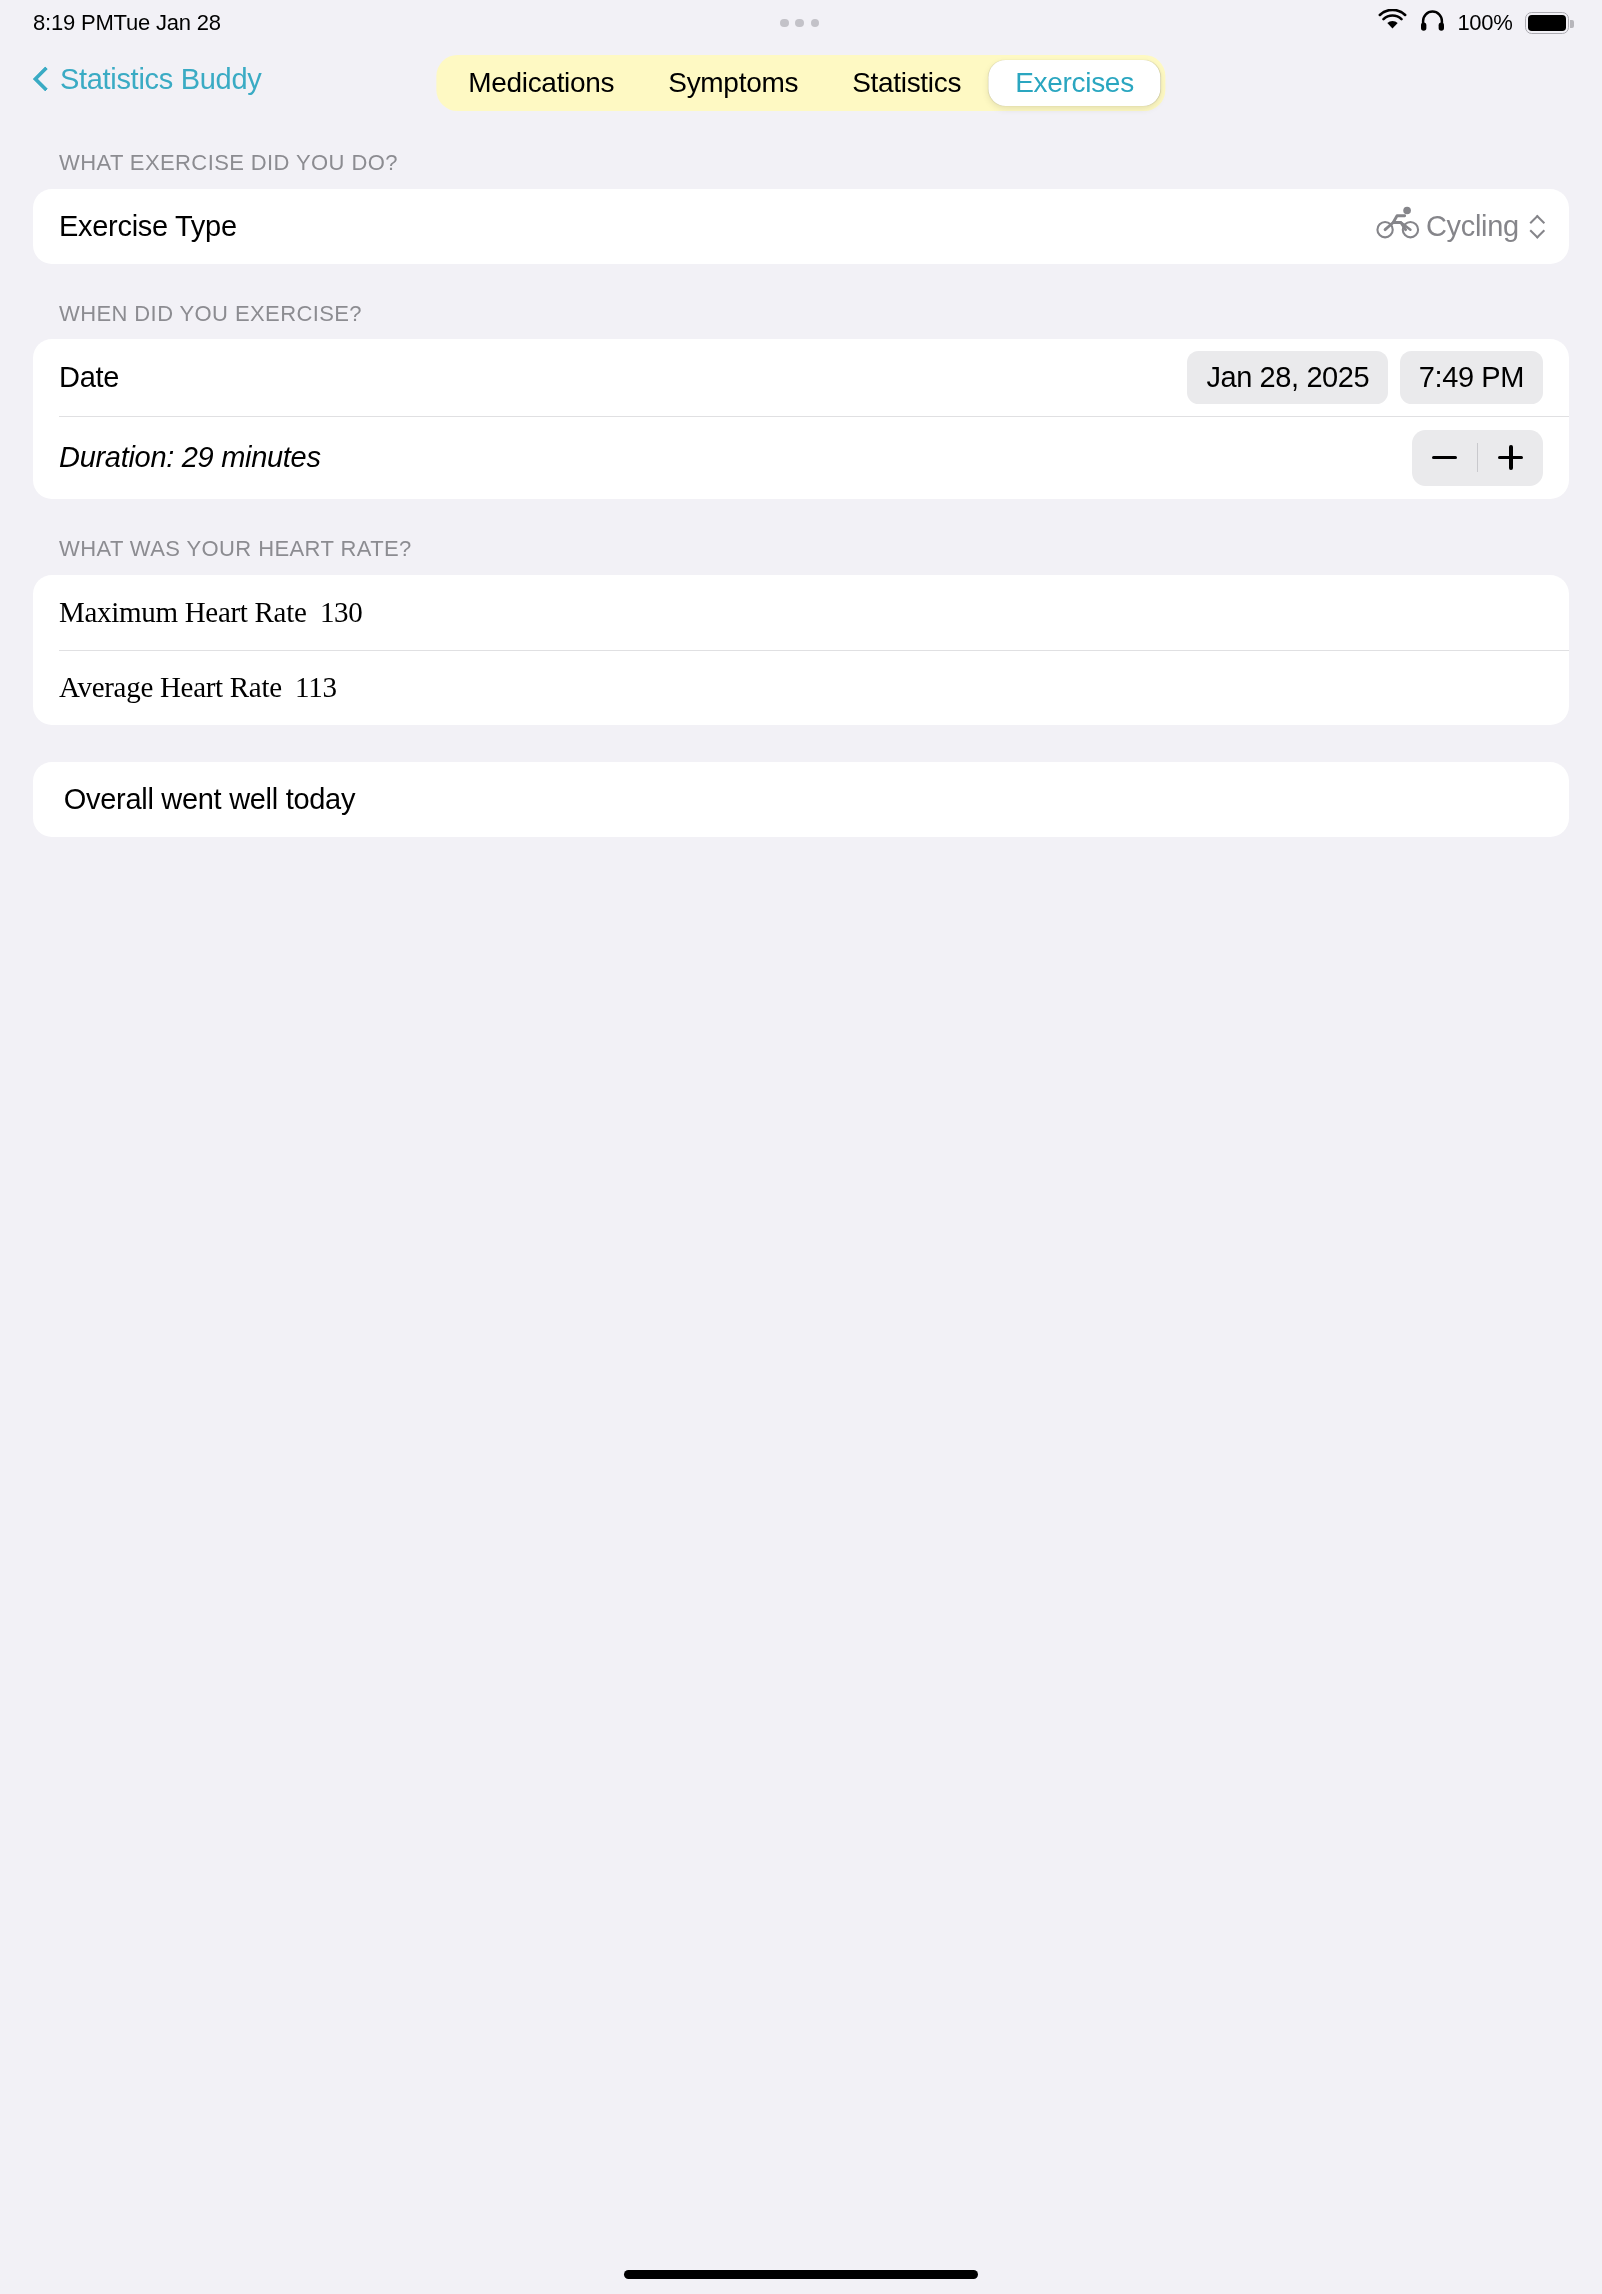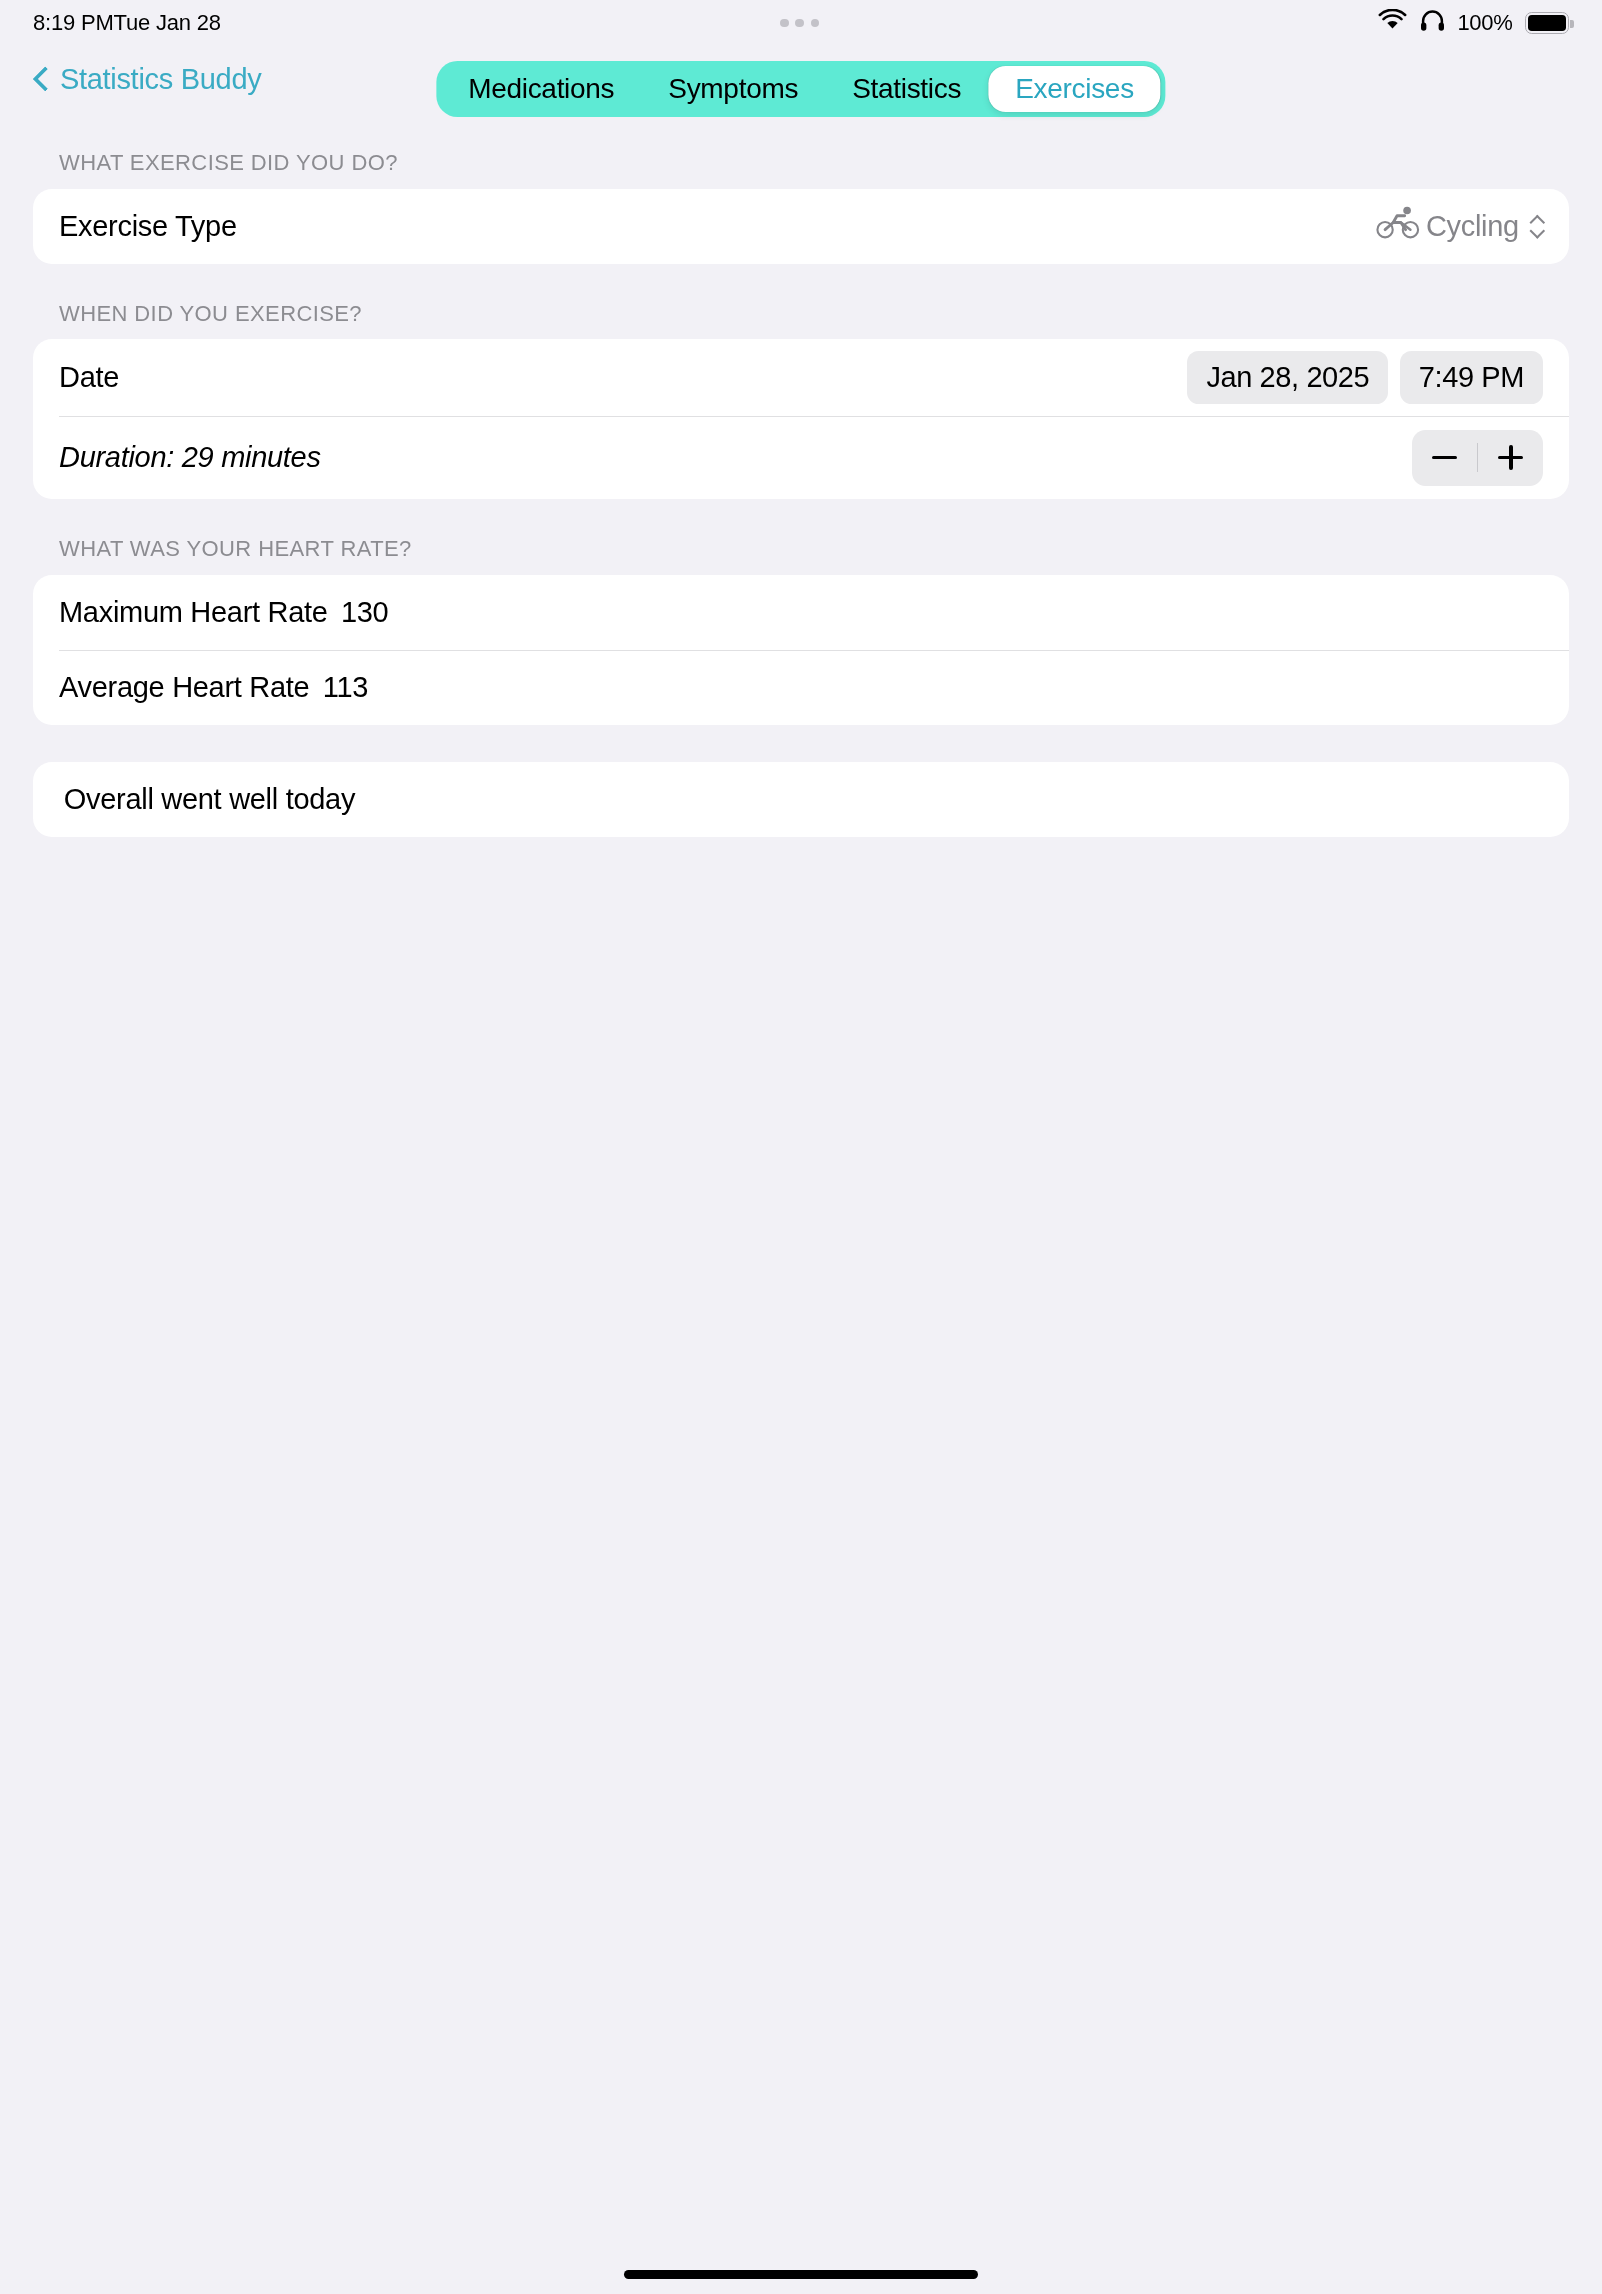--- a/index.html
+++ b/index.html
@@ -57,22 +57,22 @@
     width: 15.4px; height: 27px; position: relative; display: inline-block;
   }
   .chev-back::before {
     content: ""; position: absolute; left: 2.9px; top: 3.8px;
     width: 14.4px; height: 14.4px;
     border-left: 4.3px solid #3aabc4; border-bottom: 4.3px solid #3aabc4;
     transform: rotate(45deg); border-radius: 1px;
   }
   .segmented {
     position: absolute; left: 50%; transform: translateX(-50%);
-    top: 15px;
-    background: #5eead4;
+    top: 9px;
+    background: #fef9c3;
     border-radius: 21px;
     display: flex; align-items: center;
     padding: 4.8px;
     height: 56px;
   }
   .seg-item {
     padding: 0 27px;
     height: 46px;
     display: flex; align-items: center; justify-content: center;
     font-size: 28px;
@@ -175,21 +175,21 @@
   .plusw { width: 25px; height: 25px; position: relative; display: block; }
   .plusw::before, .plusw::after {
     content: ""; position: absolute; background: #000; border-radius: 1.9px;
   }
   .plusw::before { left: 0; top: 10.6px; width: 25px; height: 3.8px; }
   .plusw::after  { top: 0; left: 10.6px; height: 25px; width: 3.8px; }
   .sdiv { width: 1.4px; height: 29px; background: #c9c9cd; }
 
   
   .row-hr { min-height: 75px; }
-  .hr-text { font-size: 29px; color: #000; letter-spacing: -0.3px; }
+  .hr-text { font-size: 29px; color: #000; letter-spacing: -0.3px; font-family: Liberation Serif, serif; }
 
   
   .notes-card { padding: 21px 26px; min-height: 63px; }
   .notes-text { font-size: 29px; color: #000; letter-spacing: -0.3px; padding-left: 4.8px; }
 
   
   .home-indicator {
     position: absolute; bottom: 15.4px; left: 50%; transform: translateX(-50%);
     width: 354px; height: 8.6px; background: #000; border-radius: 4.8px;
   }

